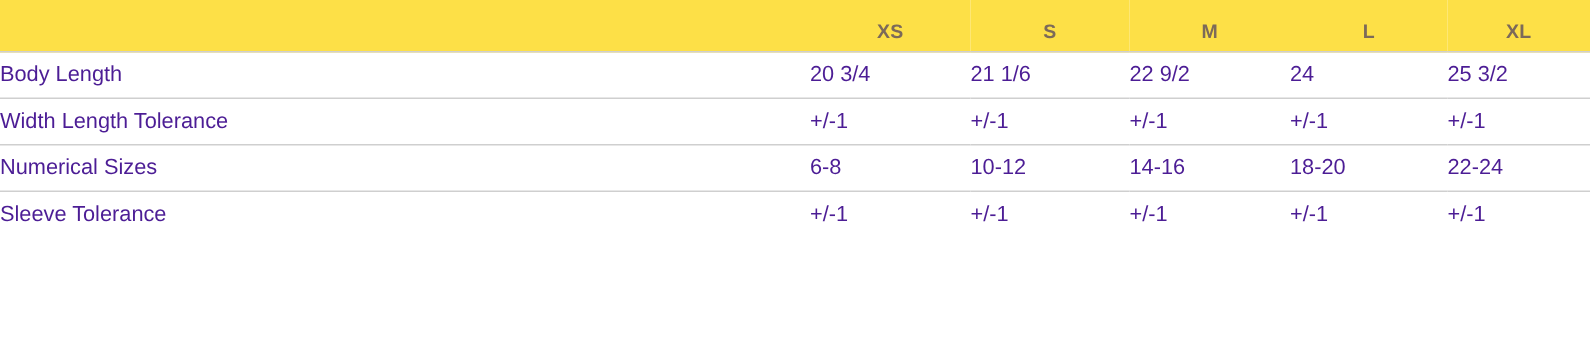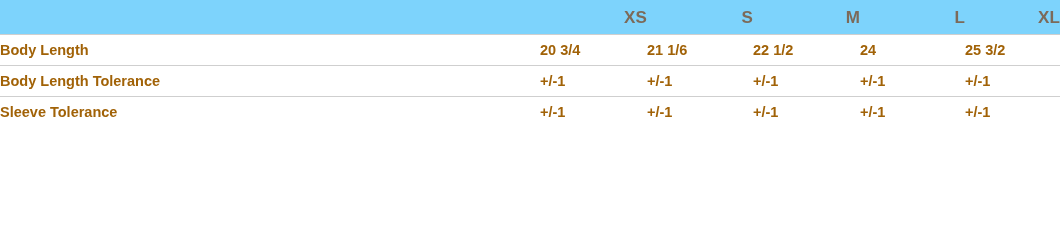--- a/index.html
+++ b/index.html
@@ -23,41 +23,41 @@
   .size-chart col.c-label { width: 540px; }
   .size-chart col.c-xs    { width: 107px; }
   .size-chart col.c-s     { width: 106px; }
   .size-chart col.c-m     { width: 107px; }
   .size-chart col.c-l     { width: 105px; }
   .size-chart col.c-xl    { width: 95px;  }
 
   .size-chart thead th {
     height: 28px;
     padding: 0 0 6px 0;
-    text-align: right;
+    text-align: center;
     vertical-align: bottom;
-    font-size: 17px;
+    font-size: 13px;
     font-weight: bold;
     color: #7c6a59;
     letter-spacing: 0.2px;
     border: none;
     border-bottom: 1px solid #cfcfcf;
-    background: #7dd3fc;
+    background: #fde047;
   }
 
   .size-chart thead th.col-label {
     border-bottom: 1px solid #cfcfcf;
   }
 
   .size-chart tbody td {
     height: 30px;
     padding: 0;
     font-size: 14.5px;
-    font-weight: bold;
-    color: #a16207;
+    font-weight: normal;
+    color: #4c1d95;
     text-align: left;
     vertical-align: middle;
     border: none;
     border-bottom: 1px solid #cfcfcf;
     white-space: nowrap;
     overflow: hidden;
   }
 
   .size-chart tbody tr:last-child td {
     border-bottom: none;
@@ -91,31 +91,39 @@
       <th>M</th>
       <th>L</th>
       <th>XL</th>
     </tr>
   </thead>
   <tbody>
     <tr>
       <td class="cell-label">Body Length</td>
       <td class="cell-value">20 3/4</td>
       <td class="cell-value">21 1/6</td>
-      <td class="cell-value">22 1/2</td>
+      <td class="cell-value">22 9/2</td>
       <td class="cell-value">24</td>
       <td class="cell-value">25 3/2</td>
     </tr>
     <tr>
-      <td class="cell-label">Body Length Tolerance</td>
+      <td class="cell-label">Width Length Tolerance</td>
       <td class="cell-value">+/-1</td>
       <td class="cell-value">+/-1</td>
       <td class="cell-value">+/-1</td>
       <td class="cell-value">+/-1</td>
       <td class="cell-value">+/-1</td>
+    </tr>
+    <tr>
+      <td class="cell-label">Numerical Sizes</td>
+      <td class="cell-value">6-8</td>
+      <td class="cell-value">10-12</td>
+      <td class="cell-value">14-16</td>
+      <td class="cell-value">18-20</td>
+      <td class="cell-value">22-24</td>
     </tr>
     <tr>
       <td class="cell-label">Sleeve Tolerance</td>
       <td class="cell-value">+/-1</td>
       <td class="cell-value">+/-1</td>
       <td class="cell-value">+/-1</td>
       <td class="cell-value">+/-1</td>
       <td class="cell-value">+/-1</td>
     </tr>
   </tbody>

